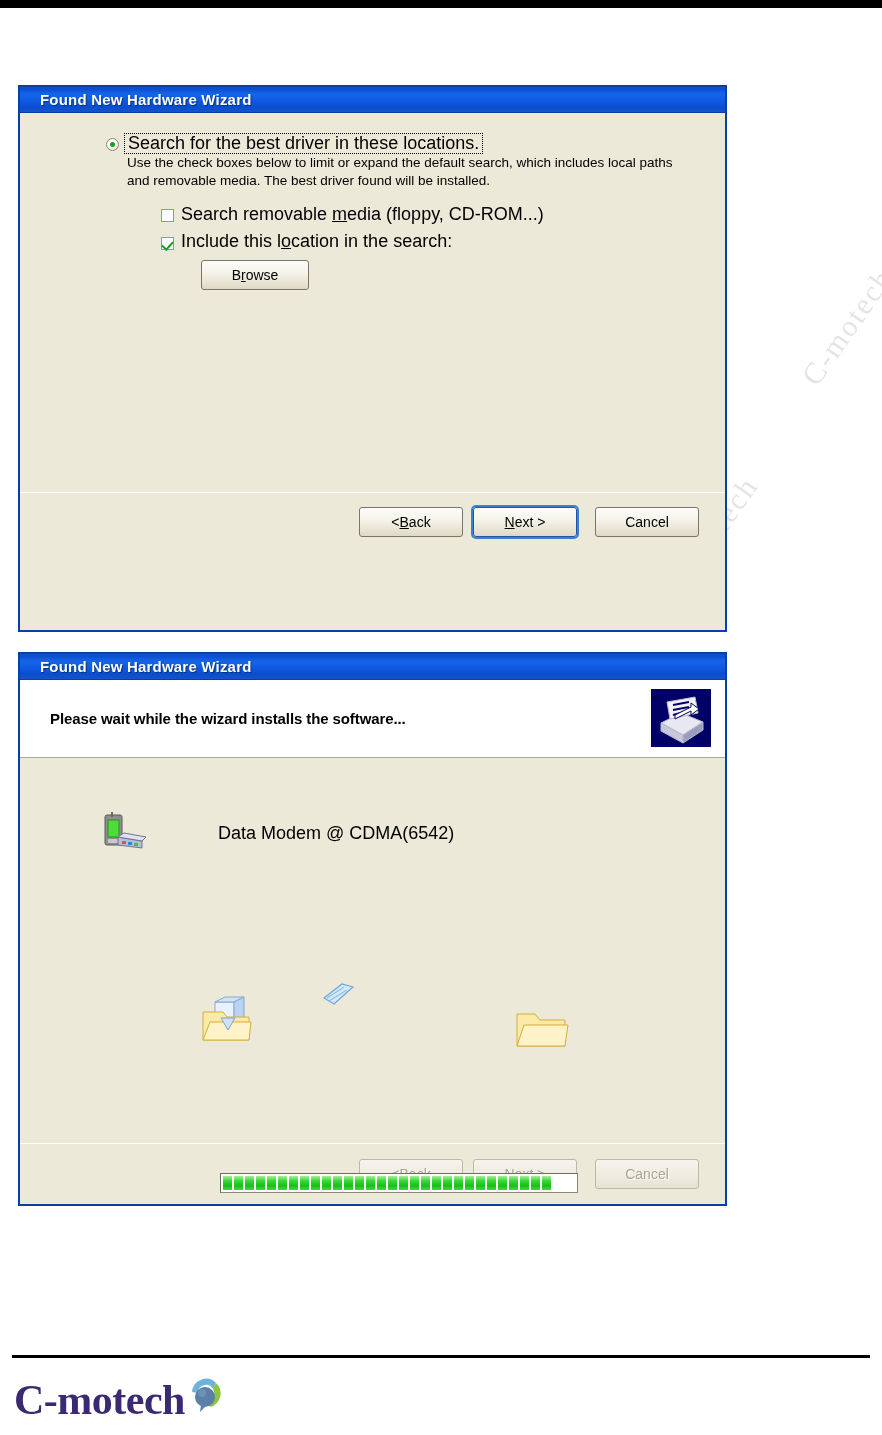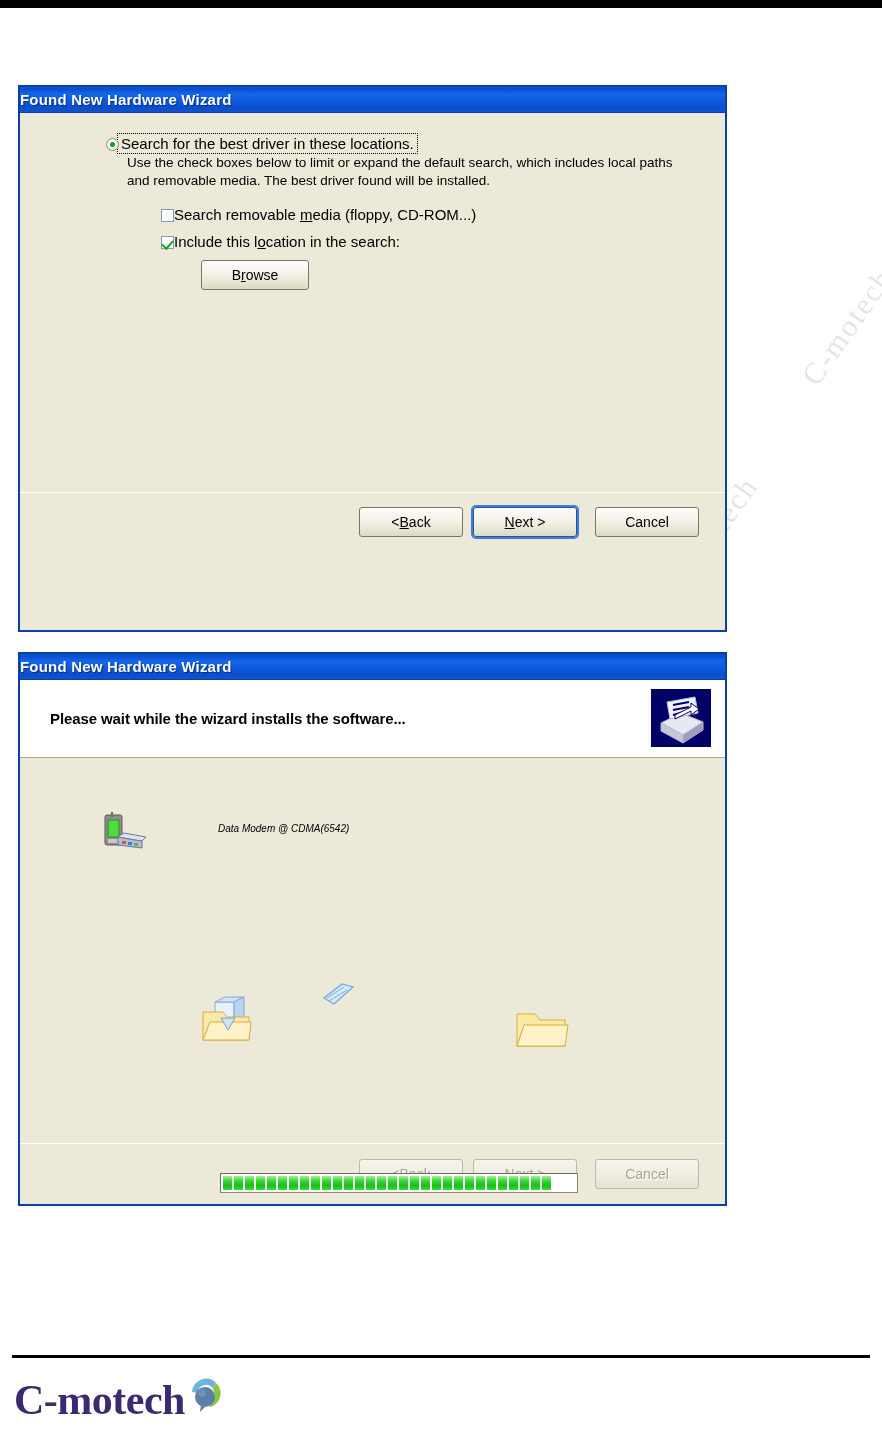--- a/index.html
+++ b/index.html
@@ -46,21 +46,21 @@
     box-shadow: 0 0 0 1px #0b3fa8;
   }
   .titlebar {
     height: 26px;
     background: linear-gradient(to bottom,
         #0a55d8 0%, #0a4ecb 8%, #1565ea 28%, #0e5ae0 55%,
         #0a4ed0 80%, #1453c6 100%);
     border-bottom: 1px solid #0b3fa8;
     display: flex;
     align-items: center;
-    padding-left: 0;
+    padding-left: 20px;
   }
   .titlebar .title {
     color: #ffffff;
     font-size: 15px;
     font-weight: bold;
     letter-spacing: .2px;
     text-shadow: 1px 1px 1px rgba(0,0,0,.45);
     font-family: "Liberation Sans", sans-serif;
   }
 
@@ -164,22 +164,23 @@
   .checkbox.checked::after {
     content: "";
     position: absolute;
     left: 2px; top: 1px;
     width: 5px; height: 9px;
     border: solid #18a018;
     border-width: 0 2px 2px 0;
     transform: rotate(42deg);
   }
   .ctl-label {
-    font-size: 15px;
-    color: #000000;
+    font-size: 18px;
+    color: #000000;
+    margin-left: 7px;
     line-height: 17px;
   }
   .ctl-label u { text-decoration: underline; }
   .focus-ring {
     outline: 1px dotted #000000;
     outline-offset: 1px;
     padding: 0 2px;
   }
   .para {
     font-size: 13.5px;
@@ -239,21 +240,21 @@
     flex: 0 0 auto;
     background: linear-gradient(to bottom, #a7ef9a 0%, #36d835 35%, #16c015 70%, #3cdd3a 100%);
   }
 
   .file-caption {
     font-size: 13.5px;
     color: #000000;
     line-height: 19px;
     white-space: nowrap;
   }
-  .device-label { font-size: 10px; color: #000000; font-style: italic; }
+  .device-label { font-size: 18px; color: #000000; }
 
   
   .brand-rule {
     position: absolute;
     left: 12px; top: 1355px;
     width: 858px; height: 3px;
     background: #000000;
   }
   .brand {
     position: absolute;
@@ -293,21 +294,21 @@
       <span class="ctl-label focus-ring">Search for the best driver in these locations.</span>
     </div>
 
     <div class="para" style="margin-left:83px; margin-top:2px; width:566px;">Use the check boxes below to limit or expand the default search, which includes local paths and removable media. The best driver found will be installed.</div>
 
     <div class="radio-row" style="margin-left:117px; margin-top:16px;">
       <span class="checkbox"></span>
       <span class="ctl-label"><span>Search removable </span><u>m</u><span>edia (floppy, CD-ROM...)</span></span>
     </div>
 
-    <div class="radio-row" style="margin-left:117px; margin-top:10px;">
+    <div class="radio-row" style="margin-left:117px; margin-top:10px;align-items:center;">
       <span class="checkbox checked"></span>
       <span class="ctl-label"><span>Include this l</span><u>o</u><span>cation in the search:</span></span>
     </div>
 
     <div style="display:flex; align-items:center; margin-left:137px; margin-top:10px;">
       <div class="btn" style="margin-left:20px; min-width:108px;">
           <span>B</span>
           <u>r</u>
           <span>owse</span>
         </div>

